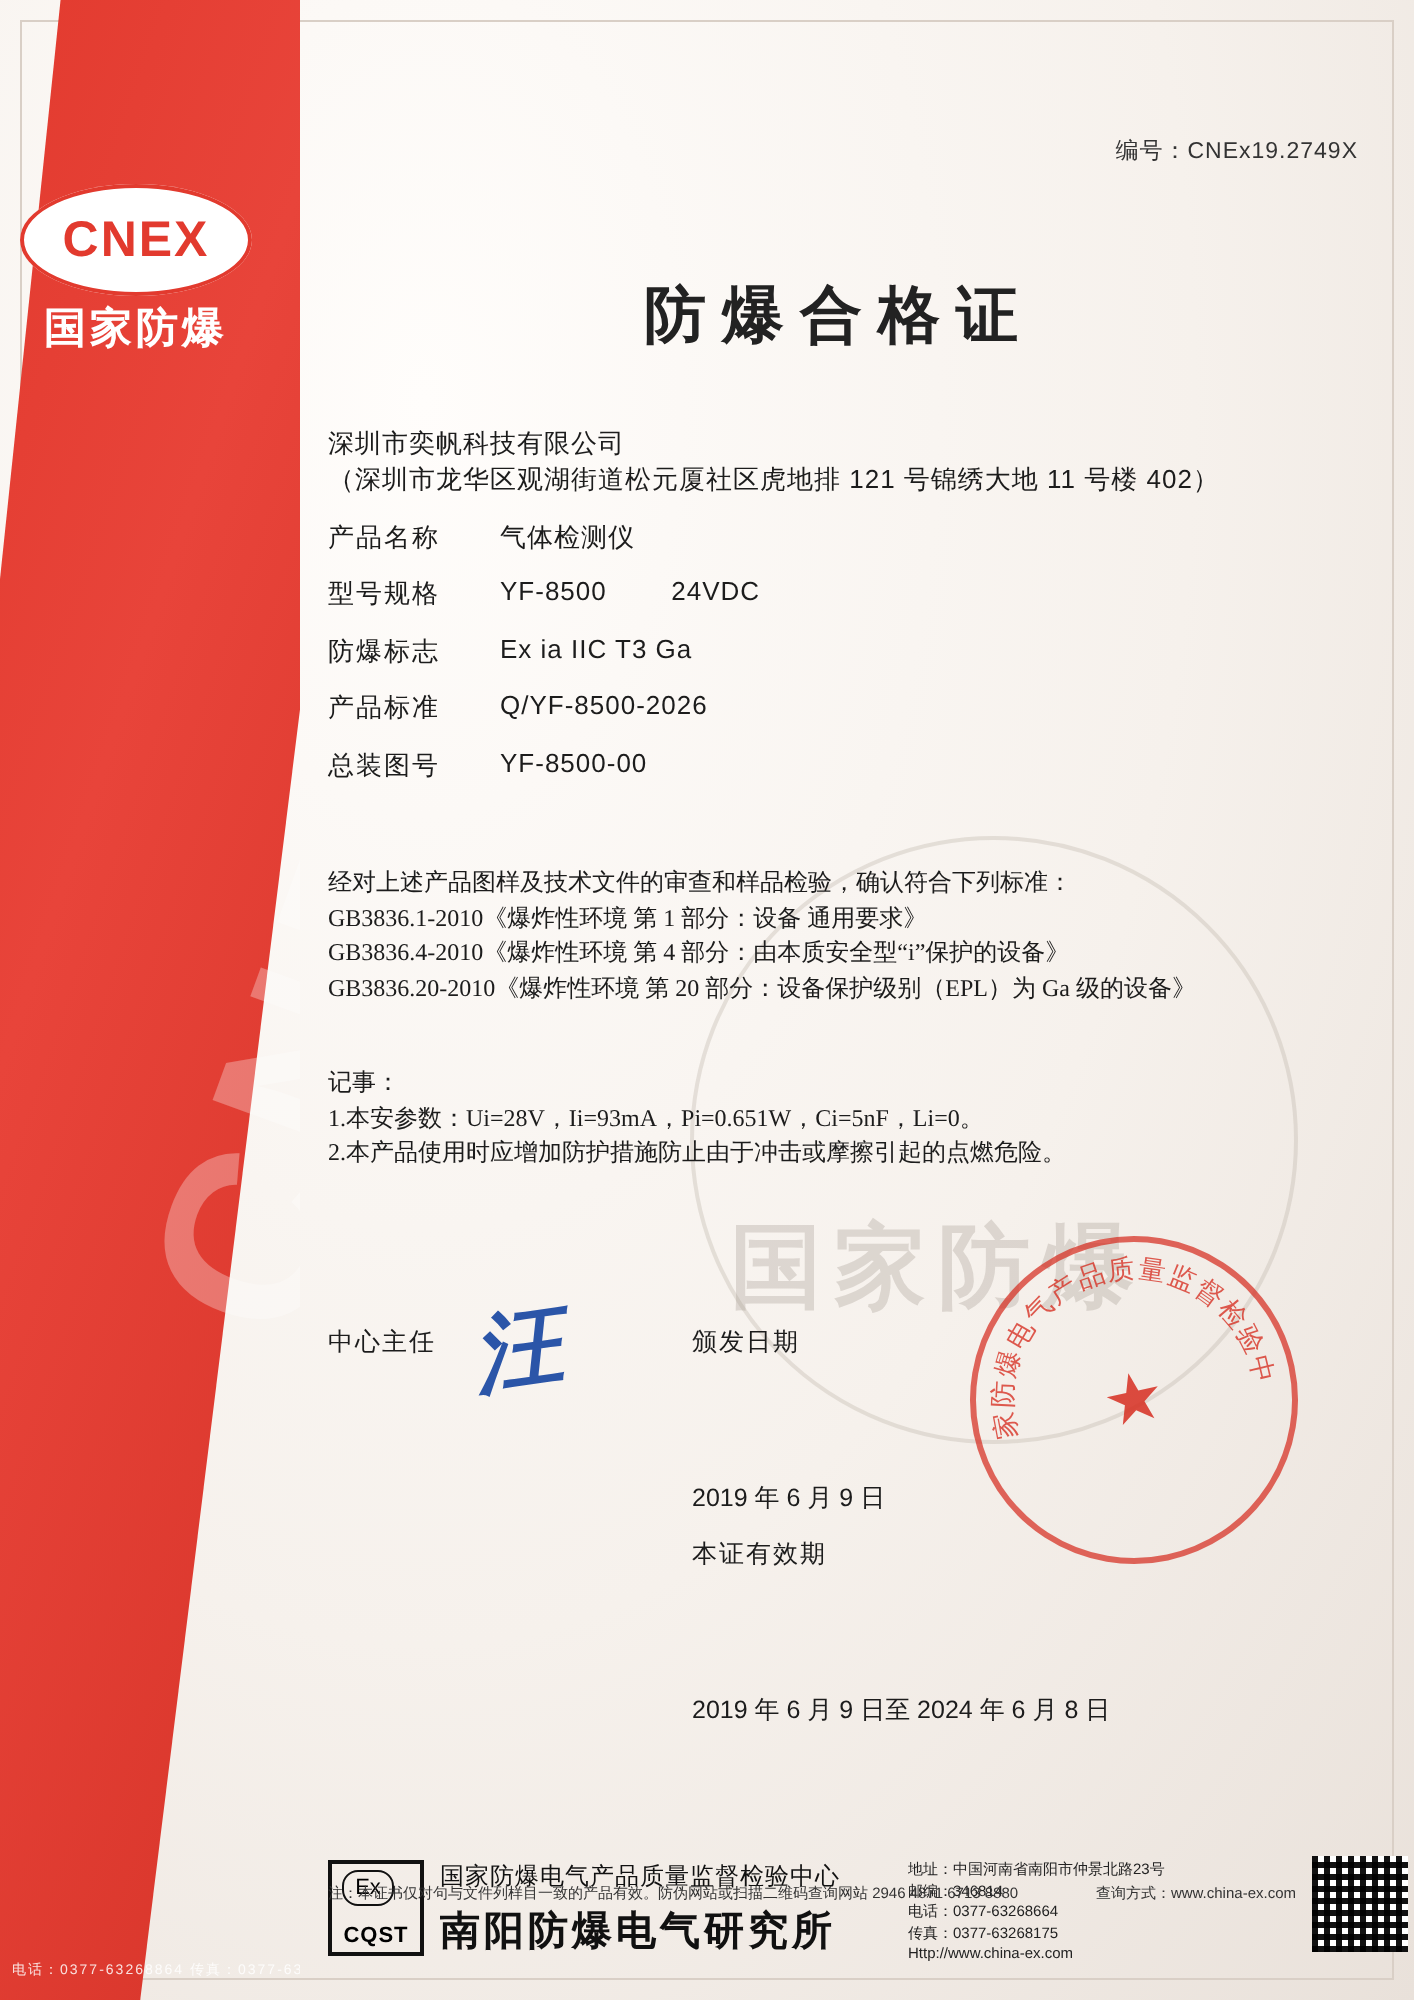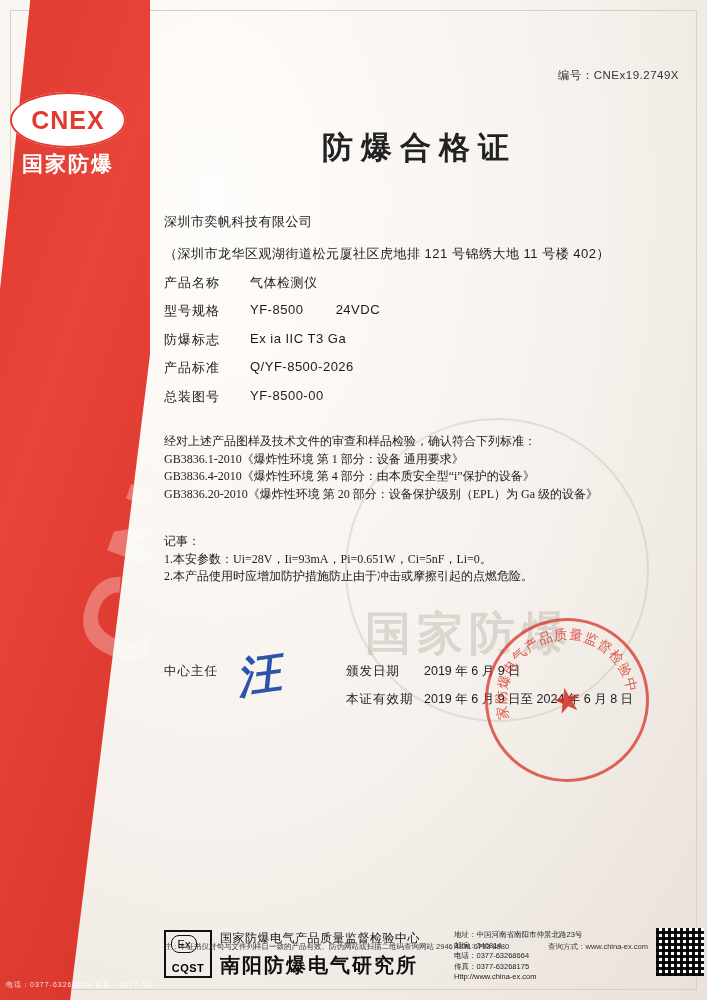--- a/index.html
+++ b/index.html
@@ -59,56 +59,56 @@
   }
   
   .doc{
     position:absolute;left:150px;top:18px;right:18px;bottom:18px;
   }
   .serial{
     position:absolute;right:10px;top:50px;
     font-size:11.5px;color:#333;letter-spacing:.5px;
   }
   .title{
-    position:absolute;left:0;right:0;top:109px;text-align:center;
+    position:absolute;left:0;right:0;top:119px;text-align:center;
     font-size:31px;font-weight:bold;color:#222;letter-spacing:8px;
   }
   
   .wm-circle{
     position:absolute;left:195px;top:400px;width:300px;height:300px;
     border-radius:50%;border:2px solid rgba(190,180,170,.35);
     z-index:1;
   }
   .wm-text{
     position:absolute;left:215px;top:585px;z-index:1;
     font-size:46px;font-weight:bold;color:rgba(160,150,140,.30);
     letter-spacing:6px;white-space:nowrap;
   }
   
   .fields{position:absolute;left:14px;top:195px;width:520px;z-index:3;}
   .field{display:flex;margin-bottom:10.5px;font-size:13px;color:#1c1c1c;}
   .field .lab{width:86px;flex:0 0 86px;letter-spacing:1px;}
   .field .val{flex:1;letter-spacing:.5px;}
-  .field .val .sub{display:block;margin-top:14px;}
+  .field .val .sub{display:block;margin-top:0;}
   .field .val .gap{display:inline-block;width:24px;}
   .block{position:absolute;left:14px;width:540px;font-size:12px;color:#1c1c1c;line-height:17.5px;z-index:3;font-family:Liberation Serif, serif;}
   .block.b1{top:415px;}
   .block.b2{top:515px;}
   .block .ln{white-space:nowrap;}
   
   .sign{position:absolute;left:14px;top:645px;width:540px;z-index:3;font-size:12.5px;color:#1c1c1c;}
   .sign .row{display:flex;align-items:flex-end;}
   .sign .lab{width:60px;flex:0 0 60px;letter-spacing:1px;}
   .sig-mark{
     position:absolute;left:72px;top:-22px;width:120px;height:52px;
     color:#2b55a8;font-size:44px;font-family:"Liberation Serif", serif;
     transform:rotate(-8deg);font-style:italic;font-weight:bold;
   }
   .sign .right{position:absolute;left:182px;top:0;}
-  .sign .right .r{display:flex;margin-bottom:11px;}
+  .sign .right .r{display:flex;margin-bottom:11px;flex-direction:column;}
   .sign .right .rl{width:78px;flex:0 0 78px;letter-spacing:1px;}
   
   .stamp{
     position:absolute;left:335px;top:600px;width:158px;height:158px;z-index:4;
     border:3px solid rgba(214,45,32,.72);border-radius:50%;
     transform:rotate(-12deg);
   }
   .stamp .inner{
     position:absolute;left:50%;top:50%;width:36px;height:36px;margin:-18px 0 0 -18px;
     color:rgba(214,45,32,.85);font-size:34px;line-height:36px;text-align:center;

